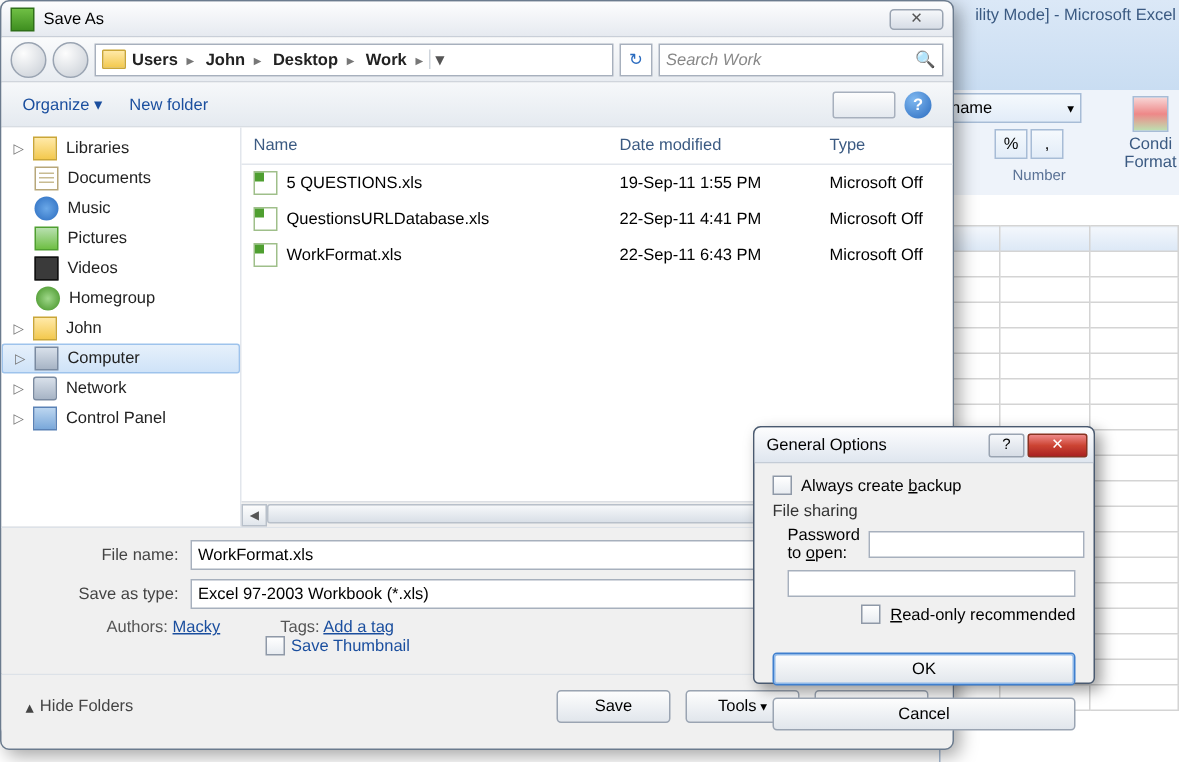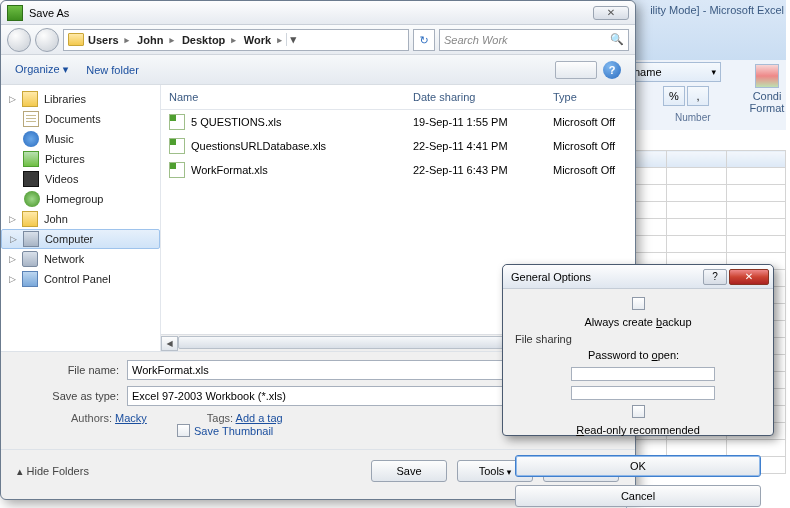--- a/index.html
+++ b/index.html
@@ -65,38 +65,38 @@
 .hscroll{height:17px;background:#f0f0f0;border-top:1px solid #dcdfe4;display:flex;align-items:center;}
 .hscroll .arr{width:17px;height:15px;background:linear-gradient(#fdfdfd,#e1e6ec);border:1px solid #b8c0ca;text-align:center;font-size:8px;line-height:13px;color:#555;}
 .hscroll .track{flex:1;height:15px;background:#efefef;position:relative;}
 .hscroll .thumb{position:absolute;left:0;top:0;height:13px;width:340px;background:linear-gradient(#f6f8fa,#d9dfe7);border:1px solid #b8c0ca;border-radius:2px;}
 
 .form { padding:8px 16px 12px 16px; background:#f0f0f0; border-top:1px solid #dde2e8; }
 .form-row { display:flex; align-items:center; margin-bottom:6px; }
 .form-row label { width:110px; text-align:right; padding-right:8px; color:#444; }
 .form-row input, .form-row .combo { flex:1; height:20px; border:1px solid #a7b0bd; background:#fff; padding:0 4px; }
 .combo { display:flex; align-items:center; } .combo .dd{margin-left:auto;color:#555;}
-.meta-row { display:flex; padding-left:54px; margin-top:6px; gap:60px; }
+.meta-row { display:flex; padding-left:54px; margin-top:6px; gap:40px; }
 .meta-row span{color:#555;} .meta-row a{color:#1a4e9e;}
 .chk-row { padding-left:160px; display:flex; align-items:center; gap:4px; color:#1a4e9e; }
 .chk { width:13px;height:13px;border:1px solid #8f99a8;background:linear-gradient(#fff,#e8ecf1);}
 
 .footer { display:flex; align-items:center; padding:10px 16px; gap:10px; border-top:1px solid #dde2e8; background:#f0f0f0; border-radius:0 0 6px 6px;}
 .hide-fold { display:flex; align-items:center; gap:4px; color:#444; }
 .footer .spacer{flex:1;}
 .btn { min-width:76px; height:22px; background:linear-gradient(#fdfdfd,#e1e6ec); border:1px solid #9aa4b2; border-radius:3px; padding:0 10px; }
 .btn.dd:after{content:" ▾"; font-size:9px;}
 
 
-.genopt { position:absolute; left:502px; top:264px; width:272px; height:172px; background:#f0f0f0; border:1px solid #4a5a70; border-radius:5px 5px 4px 4px; box-shadow:4px 4px 10px rgba(0,0,0,.4); z-index:10; }
+.genopt { position:absolute; left:502px; top:284px; width:228px; height:172px; background:#f0f0f0; border:1px solid #4a5a70; border-radius:5px 5px 4px 4px; box-shadow:4px 4px 10px rgba(0,0,0,.4); z-index:10; }
 .genopt .tb{height:24px;background:linear-gradient(#fdfdfe,#dfe6ef);border-radius:5px 5px 0 0;display:flex;align-items:center;padding:0 4px 0 8px;border-bottom:1px solid #c4ccd6;}
 .genopt .tb .q{width:24px;height:16px;background:linear-gradient(#f5f7fa,#d7dde6);border:1px solid #9aa4b2;border-radius:2px;text-align:center;font-size:10px;line-height:14px;margin-left:auto;}
 .genopt .tb .x{width:40px;height:16px;background:linear-gradient(#e88,#c43 50%,#a22);border:1px solid #832;border-radius:2px;text-align:center;color:#fff;font-size:10px;line-height:14px;margin-left:2px;}
 .genopt .body2{padding:8px 12px;}
-.go-row{display:flex;align-items:center;margin-bottom:5px;gap:6px;flex-direction:column;}
+.go-row{display:flex;align-items:center;margin-bottom:5px;gap:6px;}
 .go-row label{width:110px;}
 .go-row input{flex:1;height:18px;border:1px solid #a7b0bd;background:#fff;}
 .go-sec{font-size:11px;color:#333;margin:2px 0 4px 0;}
 .go-foot{display:flex;gap:8px;justify-content:flex-end;padding:6px 12px 10px;flex-direction:column;}
 .go-foot .btn.def{border-color:#3f7fce; box-shadow:0 0 0 1px #8fb8e8 inset;}
 u{text-decoration:underline;}
 </style>
 </head>
 <body>
 
@@ -291,21 +291,21 @@
         </div>
       <div class="tree-item top">
           <span style="color:#777;font-size:9px;">▷</span>
           <span class="ico cp"></span>
           <span>Control Panel</span>
         </div>
     </div>
     <div class="list">
       <div class="list-head">
         <div class="c-name">Name</div>
-        <div class="c-date">Date sharing</div>
+        <div class="c-date">Date modified</div>
         <div class="c-type">Type</div>
       </div>
       <div class="list-body">
         <div class="row">
           <div class="c-name">
               <span class="ico xls"></span>
               <span>5 QUESTIONS.xls</span>
             </div>
           <div class="c-date">19-Sep-11 1:55 PM</div>
           <div class="c-type">Microsoft Off</div>

